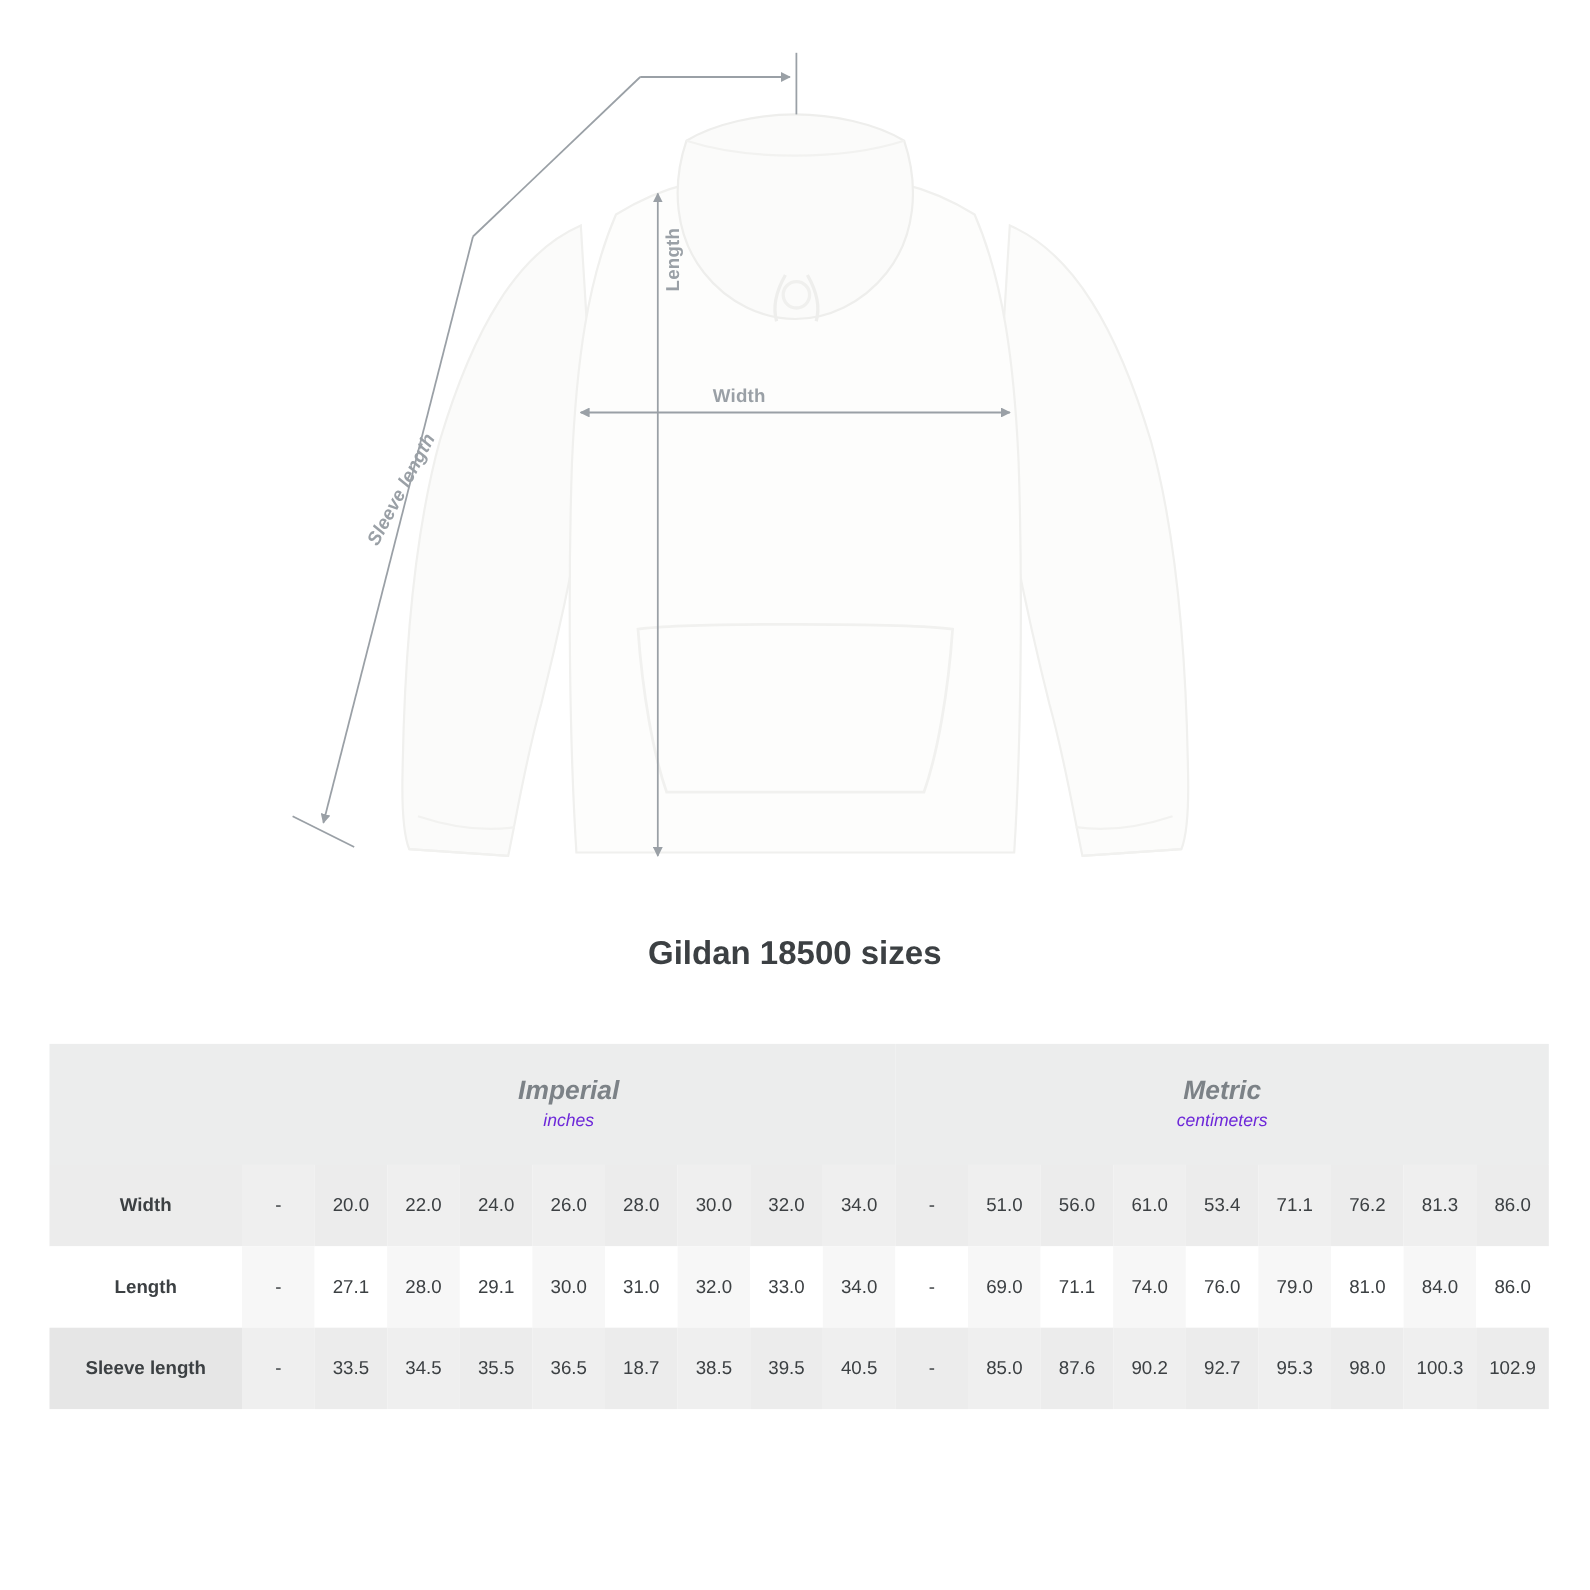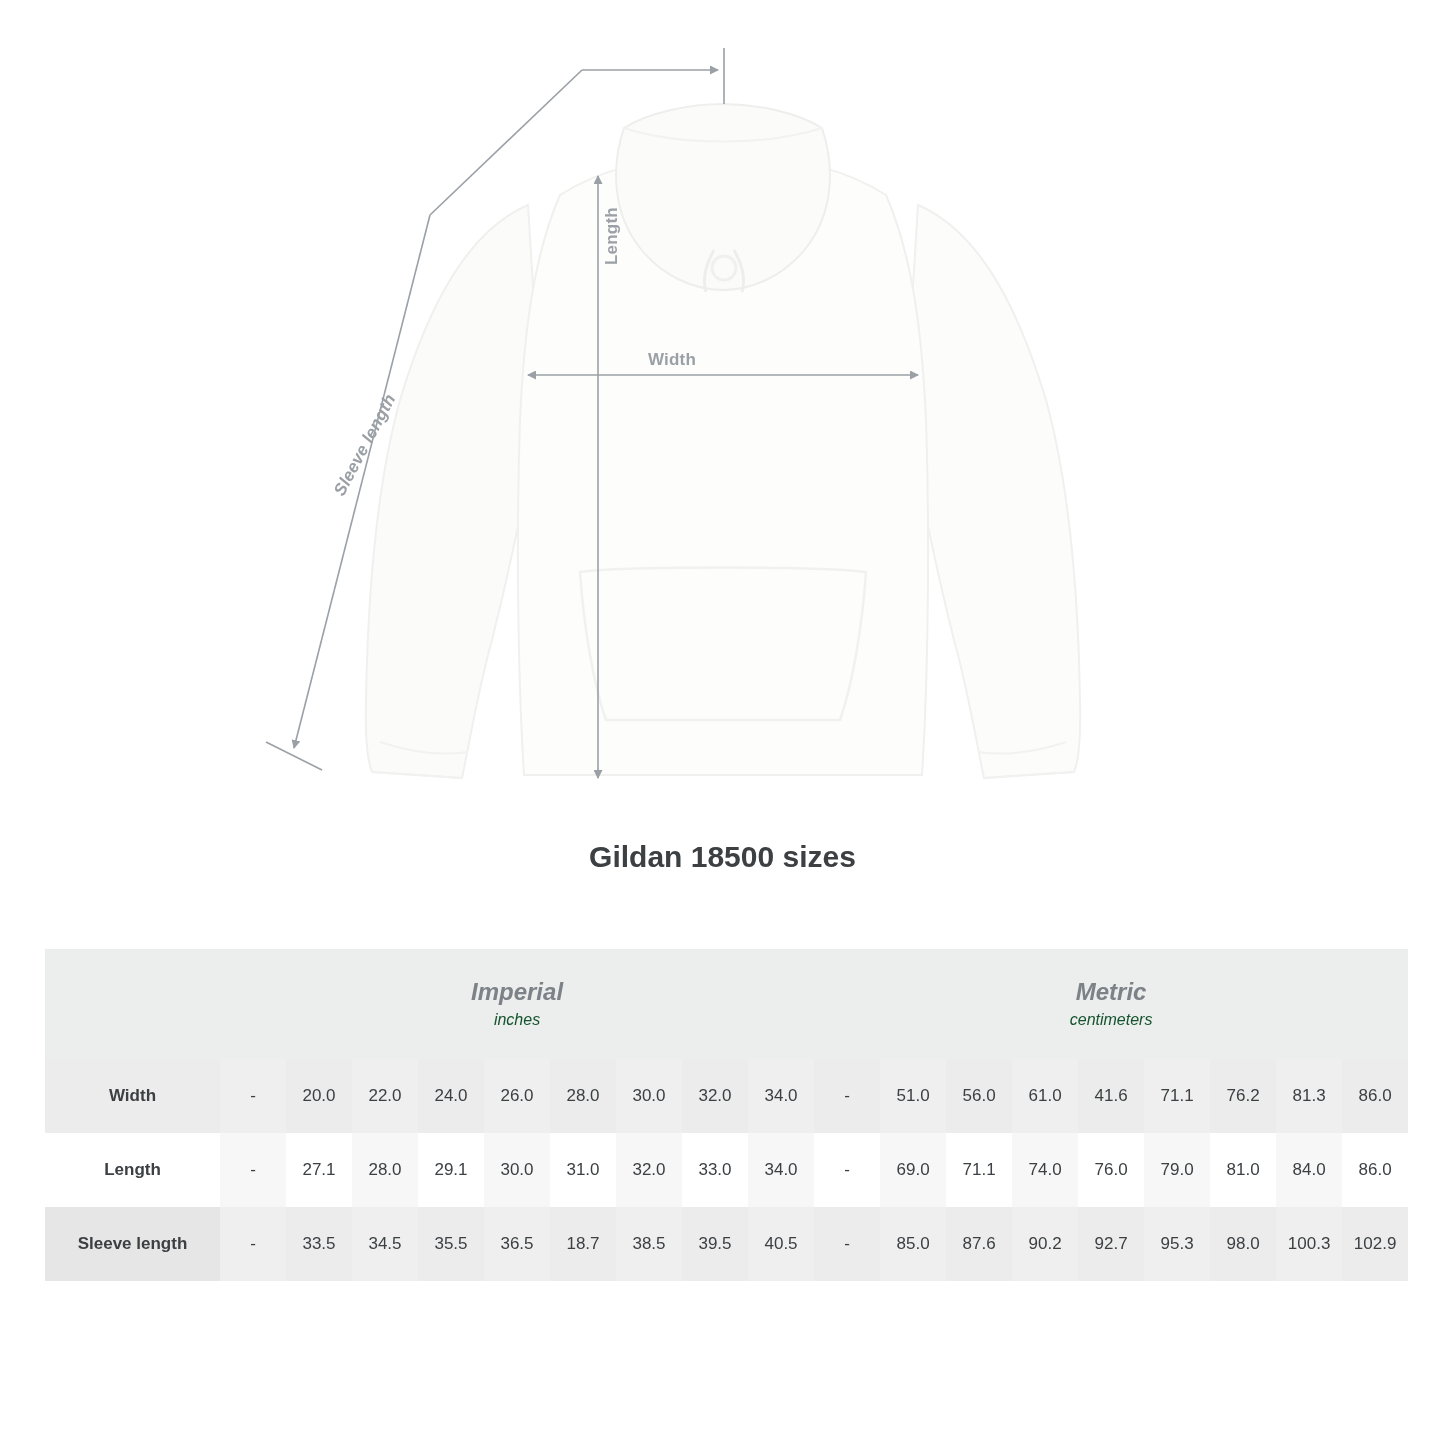--- a/index.html
+++ b/index.html
@@ -65,21 +65,21 @@
     position: absolute;
     top: 840px;
     left: 0;
     width: 1445px;
     text-align: center;
   }
   .chart-title {
     font-size: 30px;
     font-weight: bold;
     color: #3c4043;
-    margin: 0 0 16px 0;
+    margin: 10px 0 16px 0;
   }
   .chart-note {
     font-size: 17px;
     font-style: italic;
     color: #5f6368;
     margin: 0;
   }
 
   
   .table-wrap {
@@ -109,21 +109,21 @@
   .unit-title {
     font-size: 24px;
     font-weight: bold;
     font-style: italic;
     color: #7c8287;
     line-height: 1.35;
   }
   .unit-sub {
     font-size: 16px;
     font-style: italic;
-    color: #14532d;
+    color: #6d28d9;
     line-height: 1.5;
   }
   .head-row td {
     height: 74px;
     font-weight: bold;
     font-size: 18px;
   }
   .head-row td.row-head {
     font-weight: bold;
     font-size: 18px;
@@ -266,21 +266,21 @@
           <td class="shade-c">24.0</td>
           <td class="shade-f">26.0</td>
           <td class="shade-c">28.0</td>
           <td class="shade-f">30.0</td>
           <td class="shade-c">32.0</td>
           <td class="shade-f">34.0</td>
           <td class="shade-c">-</td>
           <td class="shade-f">51.0</td>
           <td class="shade-c">56.0</td>
           <td class="shade-f">61.0</td>
-          <td class="shade-c">41.6</td>
+          <td class="shade-c">53.4</td>
           <td class="shade-f">71.1</td>
           <td class="shade-c">76.2</td>
           <td class="shade-f">81.3</td>
           <td class="shade-c">86.0</td>
         </tr>
 
         <tr class="data-row">
           <td class="row-head shade-b">Length</td>
           <td class="shade-d">-</td>
           <td class="shade-b">27.1</td>

